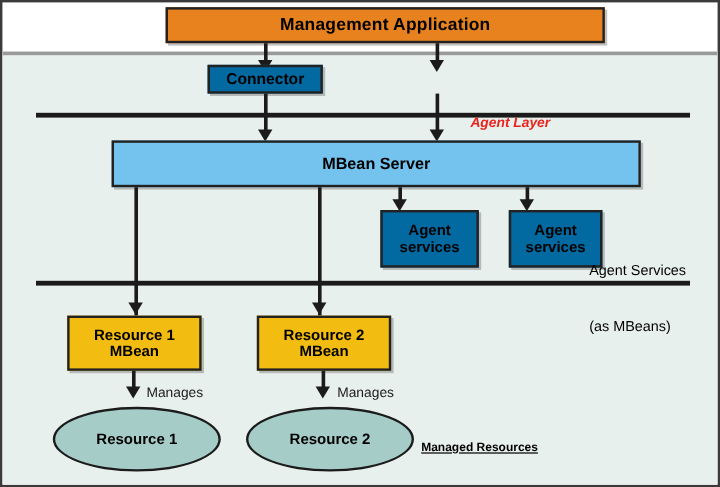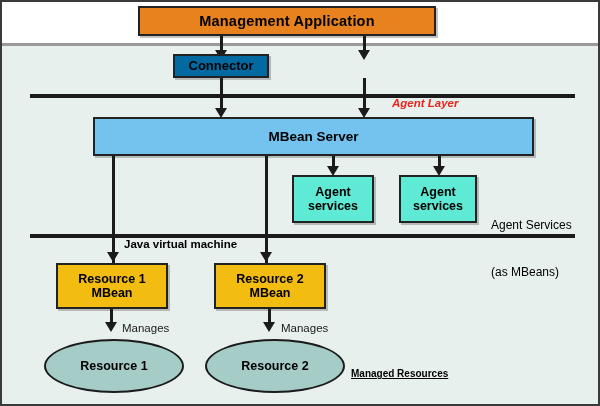--- a/index.html
+++ b/index.html
@@ -48,23 +48,24 @@
   }
   .box-teal {
     background: #0369a1;
     font-size: 13px;
   }
   .box-blue {
     background: #74c3ef;
     font-size: 13.5px;
   }
   .box-agentsvc {
-    background: #5eead4;
+    background: #0369a1;
     font-size: 12.5px;
     flex-direction: column;
+    margin-left: 25px;
   }
   .box-gold {
     background: #f2bc10;
     font-size: 12.5px;
     flex-direction: column;
   }
   .ellipse {
     position: absolute;
     box-sizing: border-box;
     background: #a6ccc8;
@@ -122,21 +123,21 @@
     line-height: 1.3;
   }
 </style>
 </head>
 <body>
 
 <div id="diagram-root">
 
   <div id="panel"></div>
 
-  <div class="box box-mgmt" style="left:136px; top:4px; width:298px; height:30px;justify-content:center;">
+  <div class="box box-mgmt" style="left:136px; top:4px; width:366px; height:30px;justify-content:center;">
     <span>Management Application</span>
   </div>
 
   <div class="vline" style="left:218px; top:34px; height:16px;"></div>
   <div class="arrowhead" style="left:213px; top:48px;"></div>
 
   <div class="vline" style="left:361px; top:34px; height:16px;"></div>
   <div class="arrowhead" style="left:356px; top:48px;"></div>
 
   <div class="box box-teal" style="left:171px; top:52px; width:96px; height:24px;">
@@ -178,21 +179,20 @@
     <div>(as MBeans)</div>
   </div>
 
   <div class="vline" style="left:110px; top:154px; height:107px;"></div>
   <div class="arrowhead" style="left:105px; top:250px;"></div>
 
   <div class="vline" style="left:263px; top:154px; height:107px;"></div>
   <div class="arrowhead" style="left:258px; top:250px;"></div>
 
   <div class="rule" style="left:28px; top:232px; width:545px;"></div>
-  <div class="lbl lbl-bold" style="left:122px; top:236px;">Java virtual machine</div>
 
   <div class="box box-gold" style="left:54px; top:261px; width:112px; height:46px;">
     <span>Resource 1</span>
     <span>MBean</span>
   </div>
 
   <div class="box box-gold" style="left:212px; top:261px; width:112px; height:46px;">
     <span>Resource 2</span>
     <span>MBean</span>
   </div>

